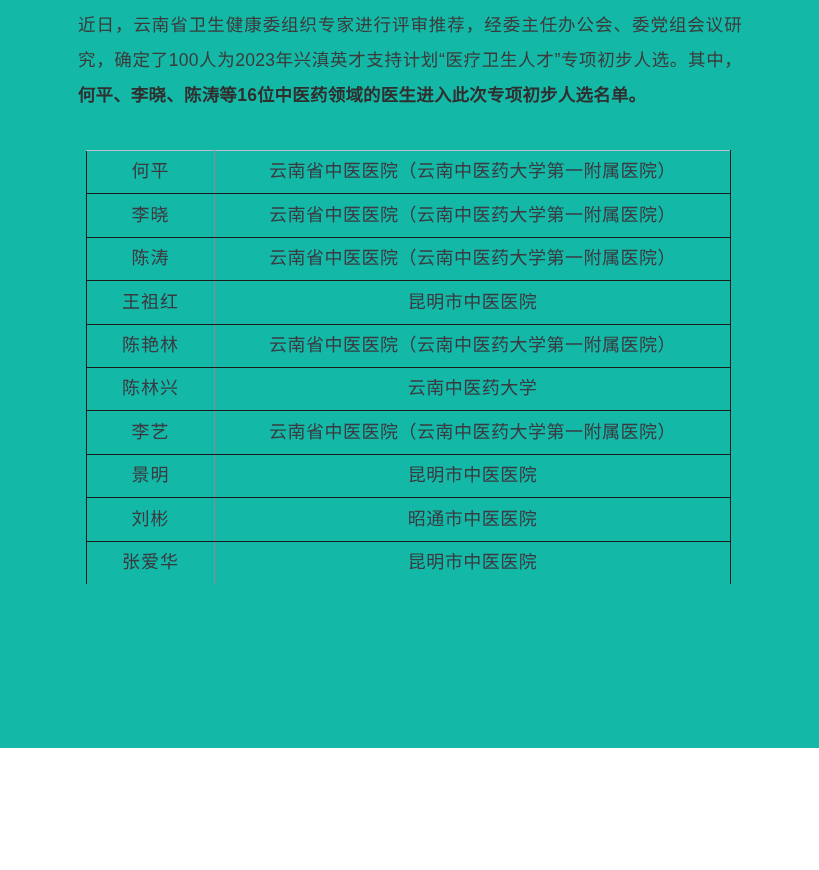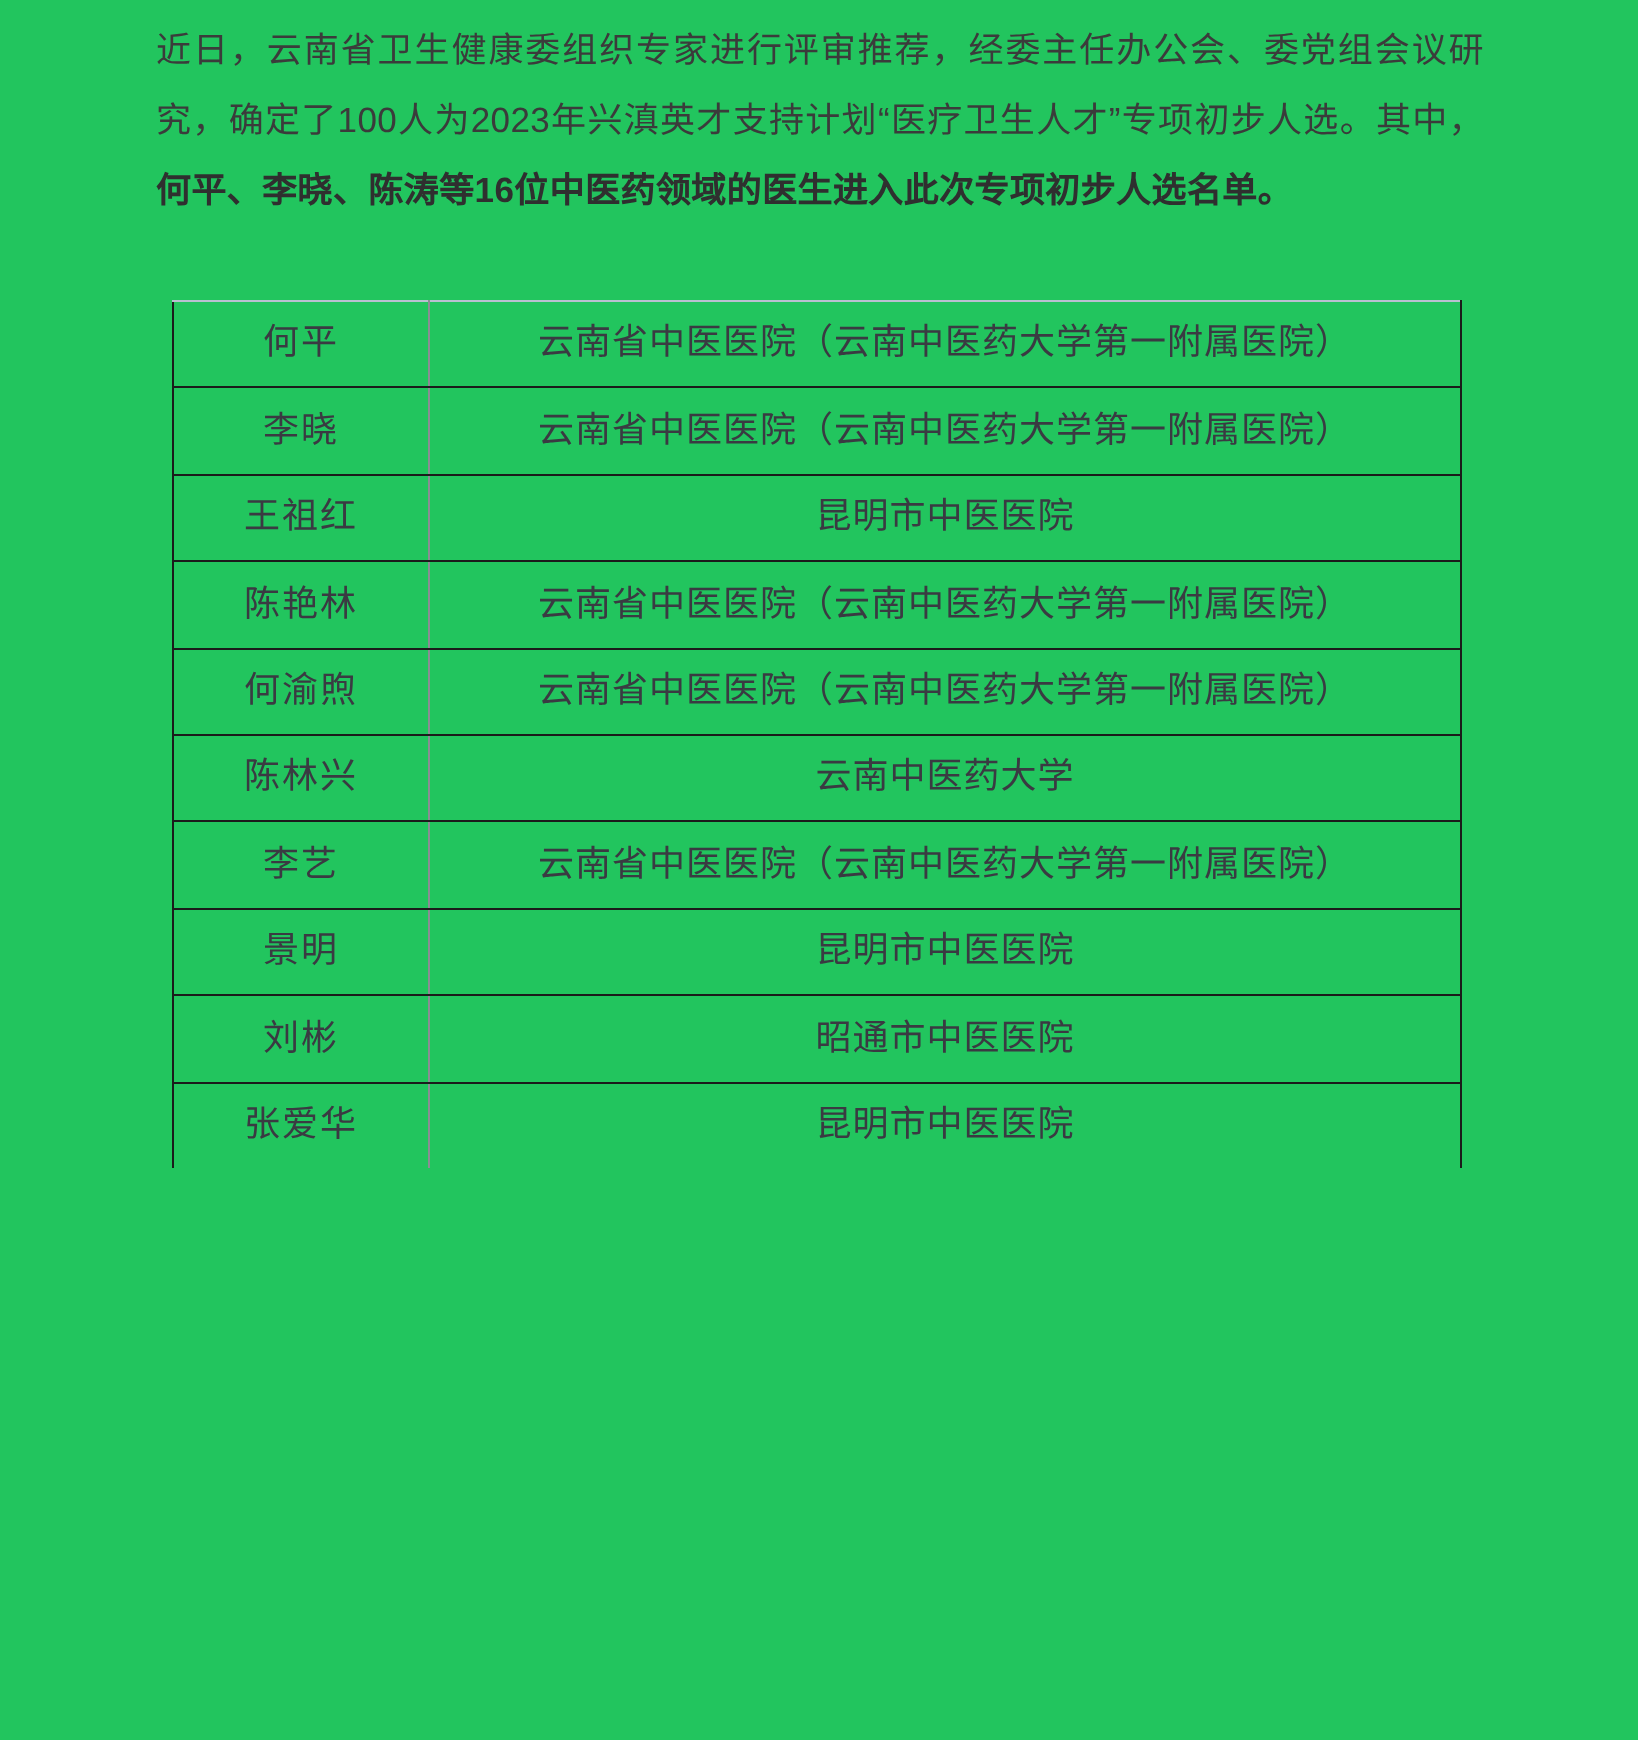--- a/index.html
+++ b/index.html
@@ -12,22 +12,22 @@
     width: 819px;
     height: 870px;
     overflow: hidden;
     font-family: "Liberation Sans", "DejaVu Sans", sans-serif;
     -webkit-font-smoothing: antialiased;
   }
 
   .page {
     position: relative;
     width: 819px;
-    height: 870px;
-    background: #22c55e;
+    height: 748px;
+    background: #14b8a6;
     box-sizing: border-box;
   }
 
   
   .intro {
     position: absolute;
     left: 78px;
     top: 8px;
     width: 664px;
     font-family: "Liberation Sans", "DejaVu Sans", sans-serif;
@@ -118,29 +118,29 @@
       <tbody>
           <tr class="roster-row">
             <td class="cell-name">何平</td>
             <td class="cell-org">云南省中医医院（云南中医药大学第一附属医院）</td>
           </tr>
           <tr class="roster-row">
             <td class="cell-name">李晓</td>
             <td class="cell-org">云南省中医医院（云南中医药大学第一附属医院）</td>
           </tr>
           <tr class="roster-row">
+            <td class="cell-name">陈涛</td>
+            <td class="cell-org">云南省中医医院（云南中医药大学第一附属医院）</td>
+          </tr>
+          <tr class="roster-row">
             <td class="cell-name">王祖红</td>
             <td class="cell-org">昆明市中医医院</td>
           </tr>
           <tr class="roster-row">
             <td class="cell-name">陈艳林</td>
-            <td class="cell-org">云南省中医医院（云南中医药大学第一附属医院）</td>
-          </tr>
-          <tr class="roster-row">
-            <td class="cell-name">何渝煦</td>
             <td class="cell-org">云南省中医医院（云南中医药大学第一附属医院）</td>
           </tr>
           <tr class="roster-row">
             <td class="cell-name">陈林兴</td>
             <td class="cell-org">云南中医药大学</td>
           </tr>
           <tr class="roster-row">
             <td class="cell-name">李艺</td>
             <td class="cell-org">云南省中医医院（云南中医药大学第一附属医院）</td>
           </tr>

